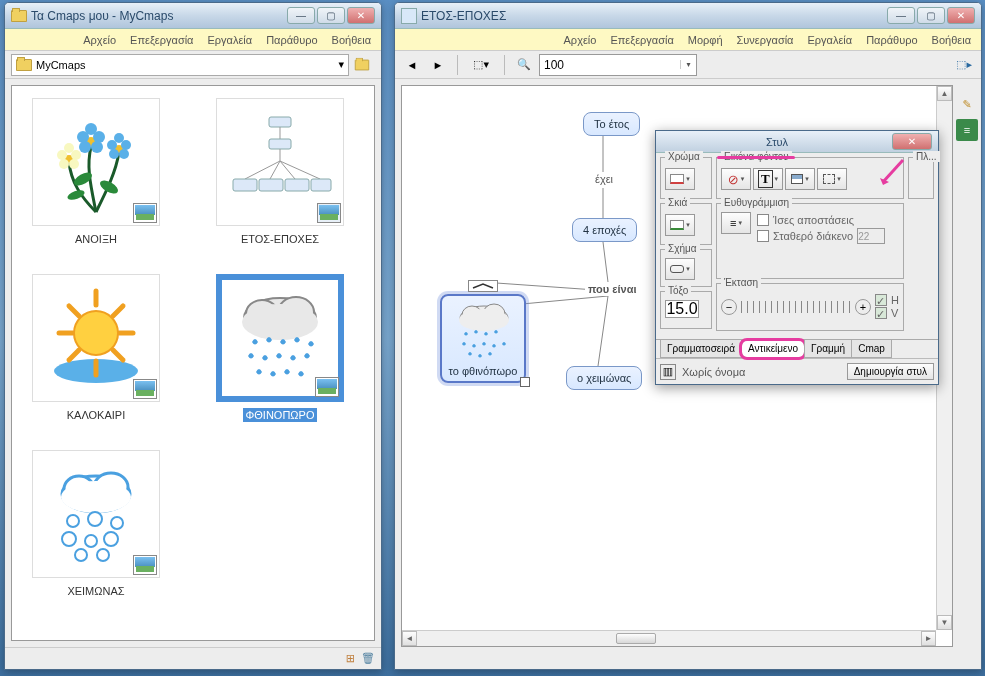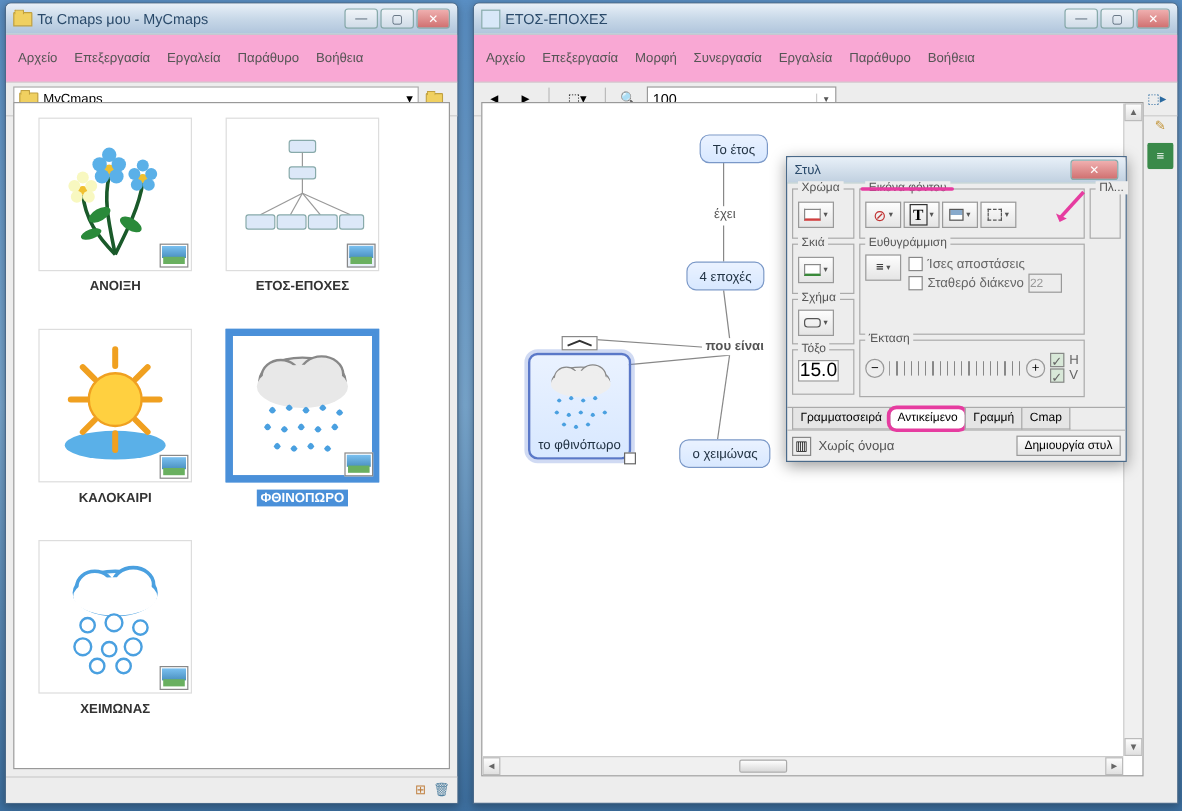--- a/index.html
+++ b/index.html
@@ -3,29 +3,29 @@
 <meta charset="utf-8">
 <style>
 * { box-sizing: border-box; margin: 0; padding: 0; font-family: Tahoma, sans-serif; font-size: 11px; }
 body { background: linear-gradient(to bottom, #5a8fc4 0%, #7aa8d0 50%, #3d6f9f 100%); width: 985px; height: 676px; position: relative; overflow: hidden; }
 .window { position: absolute; background: #ededed; border: 1px solid #4a6a8a; border-radius: 5px 5px 0 0; box-shadow: 0 2px 8px rgba(0,0,0,0.3); }
 .titlebar { height: 26px; background: linear-gradient(to bottom, #e8f0f8 0%, #c8d8e8 50%, #b0c5dc 100%); border-radius: 4px 4px 0 0; display: flex; align-items: center; padding: 0 6px; border-bottom: 1px solid #9bb; }
 .titlebar-text { flex: 1; color: #2a4a6a; font-size: 12px; }
 .winbtns { display: flex; gap: 2px; }
 .winbtn { width: 28px; height: 17px; background: linear-gradient(to bottom, #f0f4f8, #d0dce8); border: 1px solid #8aa; border-radius: 3px; display: flex; align-items: center; justify-content: center; cursor: pointer; font-size: 10px; color: #456; }
 .winbtn.close { background: linear-gradient(to bottom, #f0b0b0, #d07070); color: #fff; }
-.menubar { height: 40px; background: #f9a8d4; display: flex; align-items: center; padding: 0 4px; gap: 2px; border-bottom: 1px solid #ccc; }
+.menubar { height: 22px; background: #fef9c3; display: flex; align-items: center; padding: 0 4px; gap: 2px; border-bottom: 1px solid #ccc; justify-content: flex-end; }
 .menuitem { padding: 3px 6px; color: #555; cursor: pointer; }
 .toolbar { height: 28px; background: #ededed; display: flex; align-items: center; padding: 3px 6px; gap: 4px; border-bottom: 1px solid #ccc; }
 .tbtn { width: 22px; height: 22px; border: 1px solid transparent; display: flex; align-items: center; justify-content: center; cursor: pointer; border-radius: 2px; }
 .pathbox { flex: 1; height: 22px; border: 1px solid #aaa; background: #fff; display: flex; align-items: center; padding: 0 4px; }
 .folder-icon { width: 16px; height: 12px; background: #f0d060; border: 1px solid #c0a040; border-radius: 1px 1px 0 0; margin-right: 4px; position: relative; }
 .folder-icon::before { content: ''; position: absolute; top: -3px; left: 0; width: 6px; height: 3px; background: #f0d060; border: 1px solid #c0a040; border-bottom: none; border-radius: 1px 1px 0 0; }
 .content { position: absolute; background: #fff; border: 1px solid #999; overflow: auto; }
-.thumb-grid { display: flex; flex-wrap: wrap; gap: 28px 28px; padding: 12px 20px; font-weight: bold; }
+.thumb-grid { display: flex; flex-wrap: wrap; gap: 28px 56px; padding: 12px 20px; }
 .thumb { width: 128px; text-align: center; }
 .thumb-img { width: 128px; height: 128px; border: 1px solid #ddd; background: #fff; display: flex; align-items: center; justify-content: center; position: relative; }
 .thumb.selected .thumb-img { border: 3px solid #4a90d9; background: #4a90d9; }
 .thumb-label { margin-top: 6px; font-size: 11px; color: #333; display: inline-block; padding: 1px 3px; }
 .thumb.selected .thumb-label { background: #4a90d9; color: #fff; }
 .photo-badge { position: absolute; bottom: 2px; right: 2px; width: 24px; height: 20px; background: #fff; border: 1px solid #888; padding: 1px; }
 .photo-badge::after { content: ''; display: block; width: 100%; height: 60%; background: linear-gradient(to bottom, #7ac0f0, #4a90c0); }
 .photo-badge::before { content: ''; position: absolute; bottom: 2px; left: 2px; right: 2px; height: 35%; background: #6ab060; }
 .canvas { position: absolute; background: #fff; border: 1px solid #999; overflow: hidden; }
 .node { position: absolute; border: 1px solid #7a98c8; border-radius: 8px; background: linear-gradient(to bottom, #eaf2ff, #d8e8ff); padding: 4px 10px; font-size: 12px; text-align: center; color: #234; }
@@ -334,21 +334,21 @@
   </div>
 
   <div class="sidetools" style="right:4px; top:86px;">
     <div class="tbtn" style="color:#c09030;">✎</div>
     <div class="tbtn" style="background:#3a8a4a;color:#fff;">≡</div>
   </div>
 </div>
 
 <div class="stylepanel" style="left:655px; top:130px; width:284px;">
   <div class="titlebar">
-    <span class="titlebar-text" style="font-size:11px;">Στυλ</span>
+    <span class="titlebar-text" style="font-size:11px;text-align:center;">Στυλ</span>
     <div class="winbtn close" style="width:40px;">✕</div>
   </div>
   <div class="stylepanel-body">
     <div style="width:52px;">
       <div class="fieldset" style="height:42px;">
         <span class="fieldset-label">Χρώμα</span>
         <div class="dropbtn" style="margin-top:6px;">
             <span style="width:14px;height:10px;background:#fff;border:1px solid #888;border-bottom:2px solid #d04040;"></span>
           </div>
       </div>

